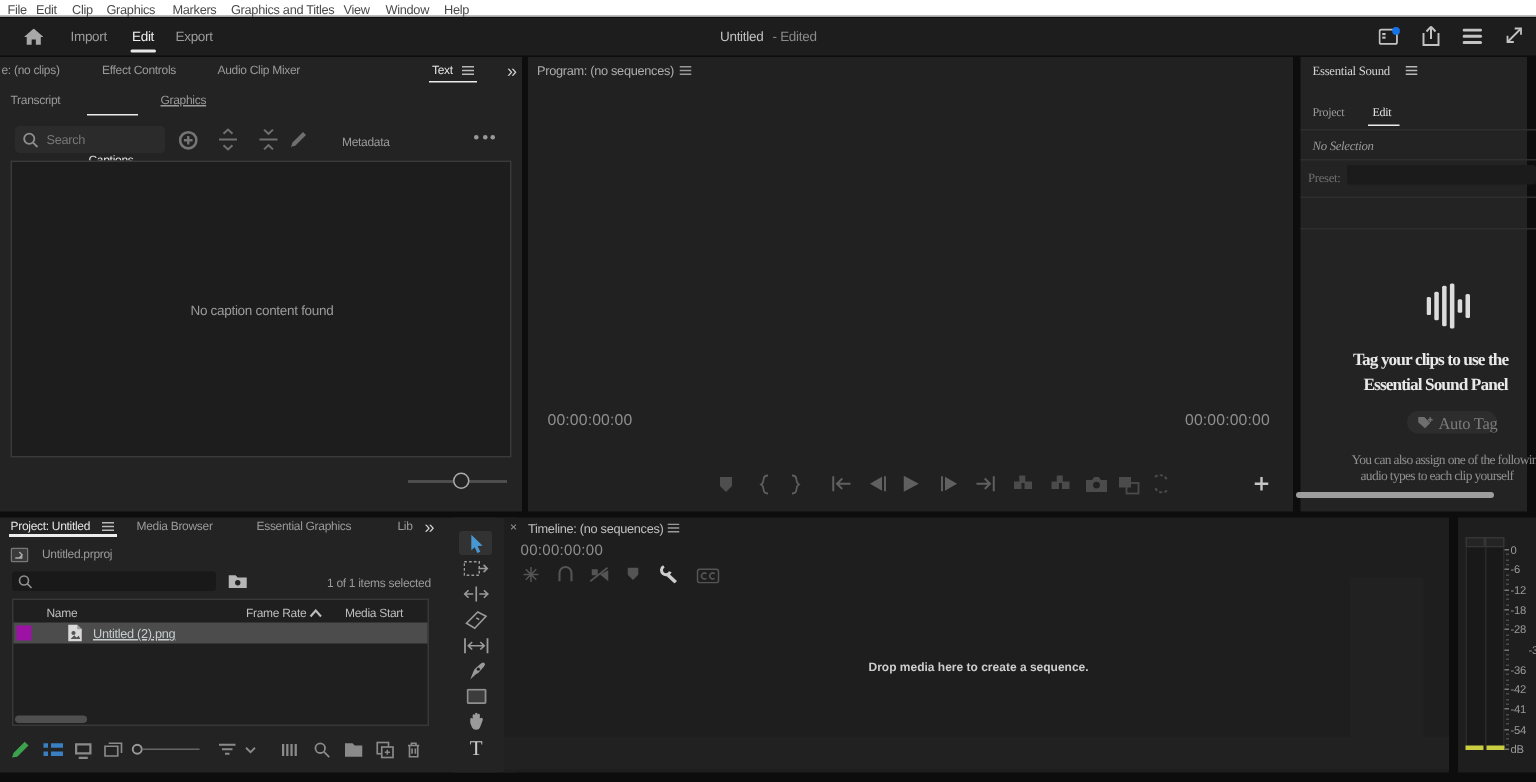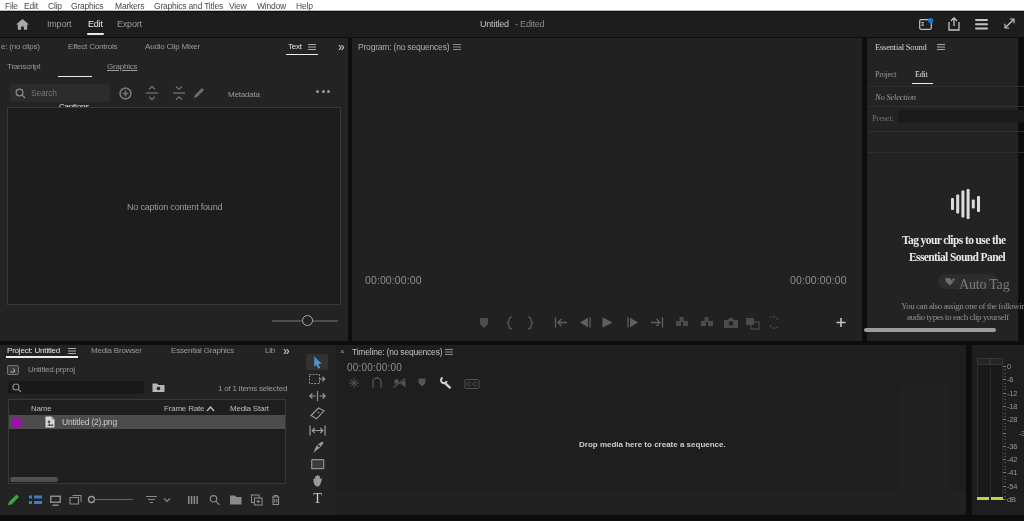--- a/index.html
+++ b/index.html
@@ -179,21 +179,21 @@
     </g>
   </svg>
   <div class="t" style="top:197px;left:35px;font-size:11.5px;font-weight:bold;color:#e9e9e9;letter-spacing:-0.6px;">Tag your clips to use the</div>
   <div class="t" style="top:213.5px;left:42px;font-size:11.5px;font-weight:bold;color:#e9e9e9;letter-spacing:-0.6px;">Essential Sound Panel</div>
 
   <div class="abs" style="left:71px;top:236px;width:60px;height:15px;background:#2d2d2d;border-radius:7.5px;"></div>
   <svg style="left:78px;top:239px;" width="11" height="10" viewBox="0 0 11 10">
     <path d="M0.5 1 H4.5 L8.5 5 L5 8.5 L0.5 4.5 Z" fill="#6e6e6e"></path>
     <path d="M8.5 1.2 V4.4 M6.9 2.8 H10.1" stroke="#6e6e6e" stroke-width="1.1"></path>
   </svg>
-  <div class="t" style="top:240px;left:92px;font-size:14px;color:#7b7b7b;">Auto Tag</div>
+  <div class="t" style="top:240px;left:92px;font-size:11px;color:#7b7b7b;">Auto Tag</div>
   <div class="t" style="top:264px;left:34px;font-size:9px;color:#8f8f8f;letter-spacing:-0.45px;">You can also assign one of the following</div>
   <div class="t" style="top:275px;left:40px;font-size:9px;color:#8f8f8f;letter-spacing:-0.45px;">audio types to each clip yourself</div>
 
   <div class="abs" style="left:-3px;top:290px;width:132px;height:4px;background:#9d9d9d;border-radius:2px;"></div>
 </div>
 
 <div class="abs" id="project" style="left:0;top:345px;width:344px;height:170px;background:#232323;">
   <div class="t w" style="top:2px;left:7px;">Project: Untitled</div>
   <svg style="left:68px;top:3px;" width="8" height="7" viewBox="0 0 8 7">
     <path d="M0 0.5 H8 M0 3 H8 M0 5.5 H8" stroke="#b9b9b9" stroke-width="0.9"></path>
@@ -231,21 +231,21 @@
   <div class="t" style="top:60px;left:230px;color:#bdbdbd;">Media Start</div>
 
   <div class="abs" style="left:9px;top:70px;width:276px;height:14px;background:#4c4c4c;"></div>
   <div class="abs" style="left:11px;top:72px;width:10px;height:10px;background:#9c12a4;"></div>
   <svg style="left:45px;top:71px;" width="10" height="12" viewBox="0 0 10 12">
     <path d="M0.5 0.5 H6.5 L9.5 3.5 V11.5 H0.5 Z" fill="#d9d9d9"></path>
     <path d="M6.5 0.5 L6.5 3.5 L9.5 3.5" fill="#9a9a9a"></path>
     <circle cx="4" cy="6" r="1.4" fill="#555"></circle>
     <path d="M2 10 L4.5 7.5 L6 9 L7.5 7.8 L8.5 10 Z" fill="#555"></path>
   </svg>
-  <div class="t" style="top:73px;left:62px;color:#c6cdcd;font-size:8.5px;">Untitled (2).png</div>
+  <div class="t" style="top:73px;left:62px;color:#c6cdcd;font-size:8.5px;text-decoration:underline;">Untitled (2).png</div>
 
   <div class="abs" style="left:10px;top:131.5px;width:48px;height:5px;background:#4f4f4f;border-radius:2.5px;"></div>
 
   <svg style="left:8px;top:148px;" width="275" height="14" viewBox="0 0 275 14">
     <path d="M0 12 L1 9 L8.5 1.5 L11 4 L3.5 11.5 Z" fill="#3da24d"></path>
     <g fill="#3a7fc2">
       <rect x="21" y="2.5" width="3" height="3"></rect>
         <rect x="26" y="2.5" width="8" height="3"></rect>
       <rect x="21" y="8" width="3" height="3"></rect>
         <rect x="26" y="8" width="8" height="3"></rect>

